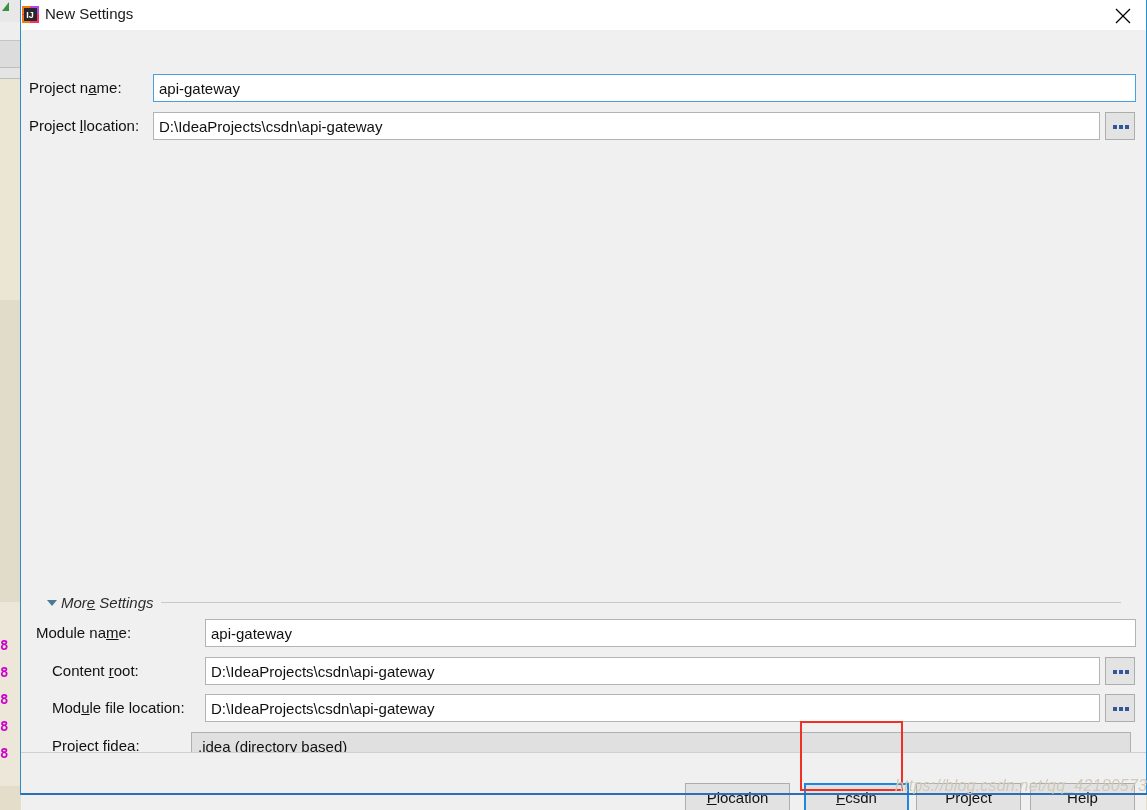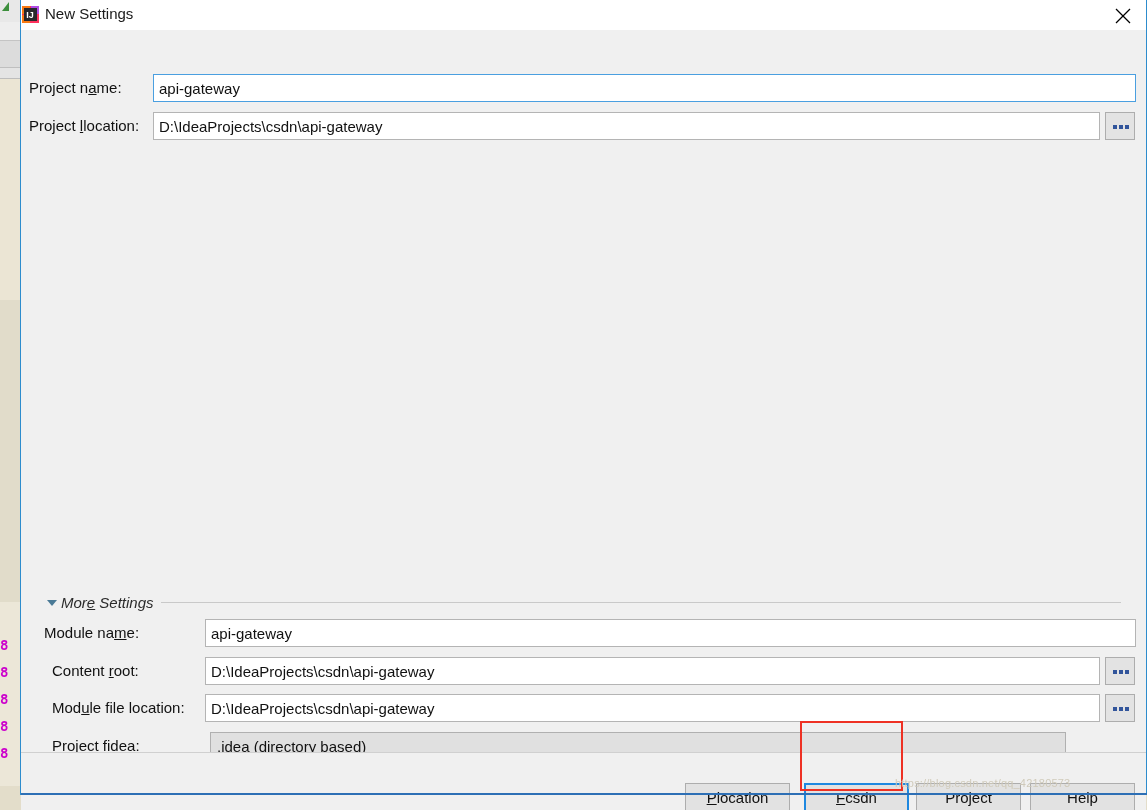--- a/index.html
+++ b/index.html
@@ -293,25 +293,26 @@
     position: absolute;
     left: 800px; top: 721px;
     width: 103px; height: 70px;
     border: 2px solid #ee3124;
     box-sizing: border-box;
     pointer-events: none;
   }
   .watermark {
     position: absolute;
     left: 895px; top: 777px;
-    font-size: 11px;
+    font-size: 16px;
     color: #cfc9b8;
     white-space: nowrap;
     letter-spacing: 0.2px;
     opacity: .95;
+    font-style: italic;
   }
   .blue-underline {
     position: absolute;
     left: 21px; top: 793px;
     width: 1126px; height: 2px;
     background: #2d6fb5;
   }
 </style>
 </head>
 <body>
@@ -381,21 +382,21 @@
             <i></i>
           </span>
       </div>
 
       <div class="ms-header">
         <span class="ms-tri"></span>
         <span class="ms-label"><span>Mor</span><u>e</u><span> Settings</span></span>
       </div>
       <div class="ms-line"></div>
 
-      <span class="lbl" style="left:23px; top:594px"><span>Module na</span><u>m</u><span>e:</span></span>
+      <span class="lbl" style="left:15px; top:594px"><span>Module na</span><u>m</u><span>e:</span></span>
       <div class="tfield" style="left:184px; top:589px; width:931px;">api-gateway</div>
 
       <span class="lbl" style="left:31px; top:632px"><span>Content </span><u>r</u><span>oot:</span></span>
       <div class="tfield" style="left:184px; top:627px; width:895px;">D:\IdeaProjects\csdn\api-gateway</div>
       <div class="browse-btn" style="left:1084px; top:627px;">
         <span class="browse-dots">
             <i></i>
             <i></i>
             <i></i>
           </span>
@@ -405,21 +406,21 @@
       <div class="tfield" style="left:184px; top:664px; width:895px;">D:\IdeaProjects\csdn\api-gateway</div>
       <div class="browse-btn" style="left:1084px; top:664px;">
         <span class="browse-dots">
             <i></i>
             <i></i>
             <i></i>
           </span>
       </div>
 
       <span class="lbl" style="left:31px; top:707px"><span>Project </span><u>f</u><span>idea:</span></span>
-      <div class="combo" style="left:189px; top:702px; width:856px;">
+      <div class="combo" style="left:170px; top:702px; width:940px;">
         <span>.idea (directory based)</span>
         <span class="combo-arrow">
           <svg width="12" height="8" viewBox="0 0 12 8">
               <polyline points="1,1 6,6 11,1" fill="none" stroke="#444" stroke-width="1.4"></polyline>
             </svg>
         </span>
       </div>
 
       <div class="footer">
         <div class="btn" style="left:664px; top:30px; width:105px;"><span></span><u>P</u><span>location</span></div>

